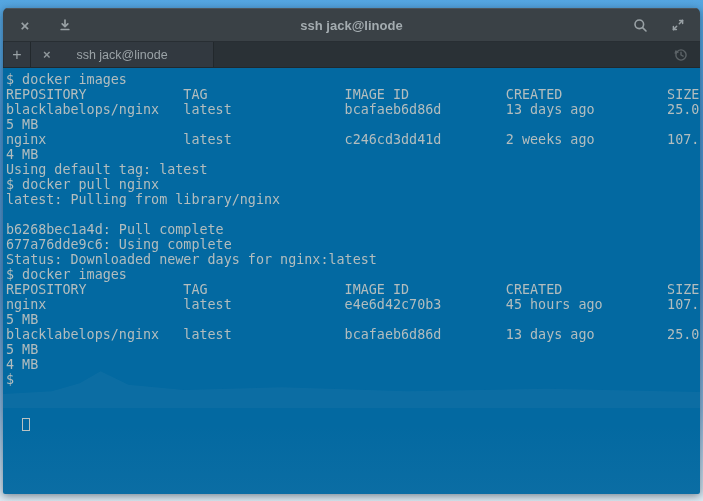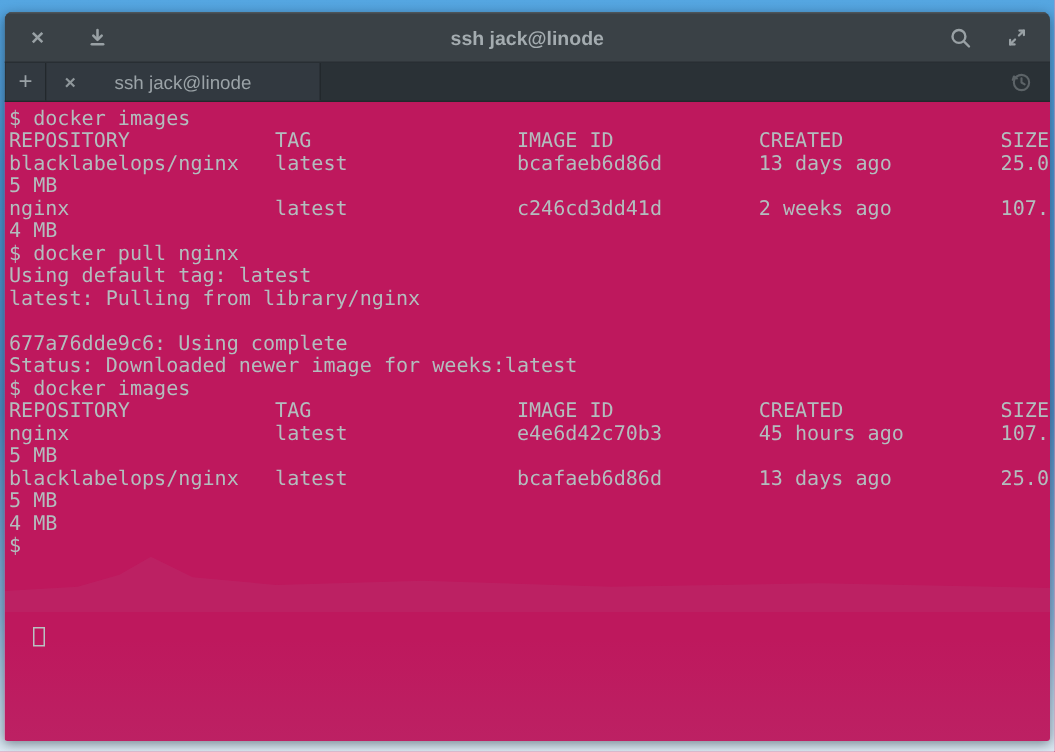--- a/index.html
+++ b/index.html
@@ -74,21 +74,21 @@
   .tab-label { font-size: 12.5px; color: #9ba3a7; }
   .tabbar-rest { flex: 1; position: relative; }
   .history-btn {
     position: absolute; right: 11px; top: 50%; transform: translateY(-50%);
     width: 16px; height: 16px;
     display: flex; align-items: center; justify-content: center;
   }
   
   .terminal {
     flex: 1;
-    background: #be185d;
+    background: #0369a1;
     position: relative;
     overflow: hidden;
     font-family: "DejaVu Sans Mono", monospace;
     font-size: 13.4px;
     line-height: 15px;
     color: #b3bdbe;
     padding: 4px 0 0 3px;
     box-sizing: border-box;
   }
   .tline { height: 15px; white-space: pre; }
@@ -176,26 +176,27 @@
     </div>
   </div>
 
   <div class="terminal">
   <div class="tline">$ docker images</div>
       <div class="tline">REPOSITORY            TAG                 IMAGE ID            CREATED             SIZE</div>
       <div class="tline">blacklabelops/nginx   latest              bcafaeb6d86d        13 days ago         25.0</div>
       <div class="tline">5 MB</div>
       <div class="tline">nginx                 latest              c246cd3dd41d        2 weeks ago         107.</div>
       <div class="tline">4 MB</div>
+      <div class="tline">Using default tag: latest</div>
       <div class="tline">$ docker pull nginx</div>
-      <div class="tline">Using default tag: latest</div>
       <div class="tline">latest: Pulling from library/nginx</div>
       <div class="tline"></div>
+      <div class="tline">b6268bec1a4d: Pull complete</div>
       <div class="tline">677a76dde9c6: Using complete</div>
-      <div class="tline">Status: Downloaded newer image for weeks:latest</div>
+      <div class="tline">Status: Downloaded newer days for nginx:latest</div>
       <div class="tline">$ docker images</div>
       <div class="tline">REPOSITORY            TAG                 IMAGE ID            CREATED             SIZE</div>
       <div class="tline">nginx                 latest              e4e6d42c70b3        45 hours ago        107.</div>
       <div class="tline">5 MB</div>
       <div class="tline">blacklabelops/nginx   latest              bcafaeb6d86d        13 days ago         25.0</div>
       <div class="tline">5 MB</div>
       <div class="tline">4 MB</div>
       <div class="tline">$</div>
       <div class="mountain-overlay"></div>
       <div class="bottom-glow"></div>

